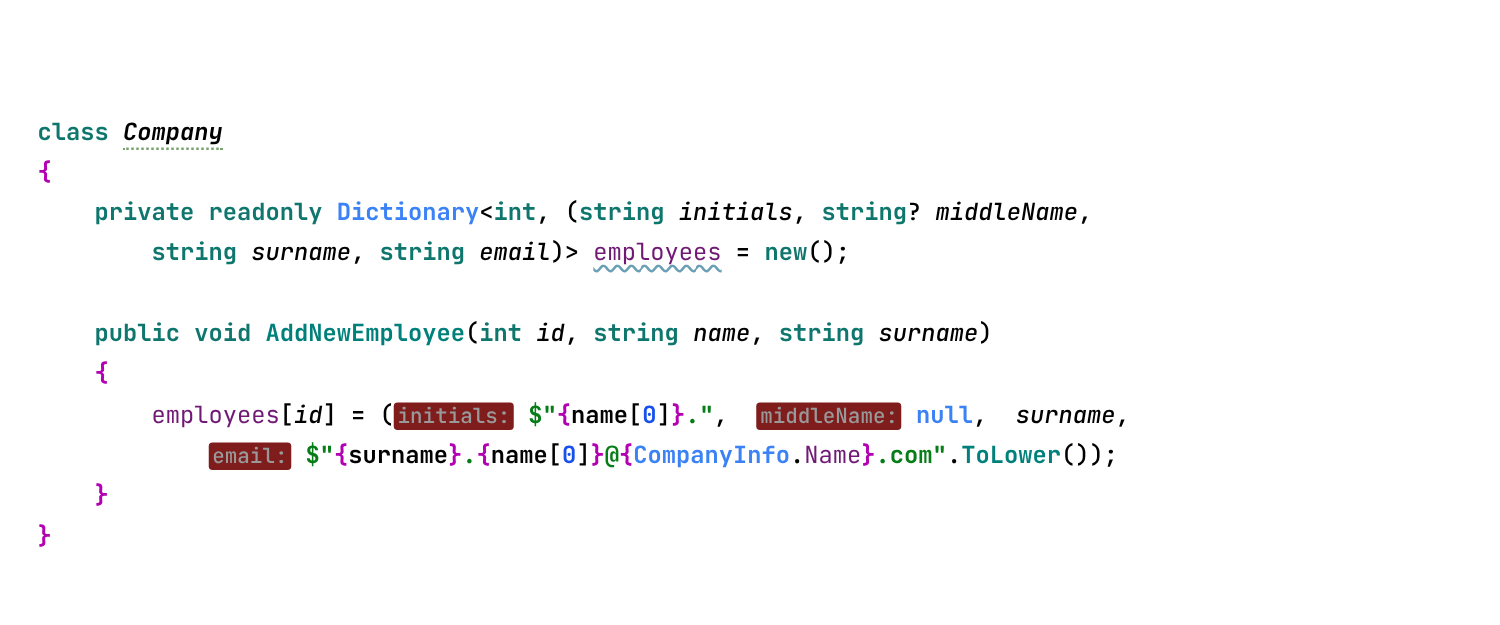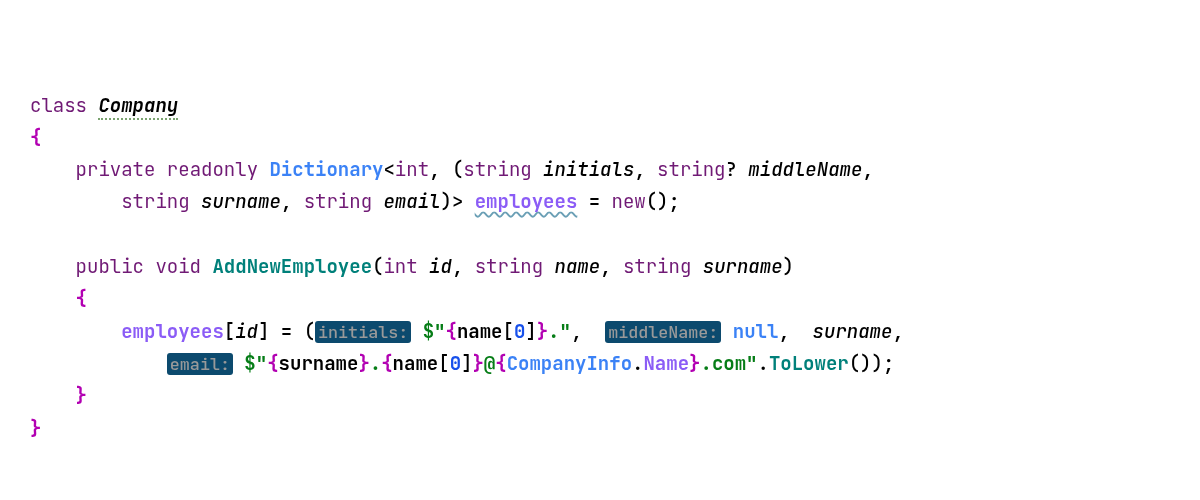--- a/index.html
+++ b/index.html
@@ -6,36 +6,36 @@
     margin: 0;
     padding: 25px 30px;
     background: #ffffff;
     font-family: 'JetBrains Mono', 'Fira Code', 'Consolas', 'Monaco', monospace;
     font-size: 19px;
     line-height: 1.7;
     color: #000;
     white-space: pre;
     font-weight: 500;
   }
-  .kw { color: #701a75; font-weight: 400; }
+  .kw { color: #0f766e; font-weight: 700; }
   .cls { color: #000000; font-weight: 600; font-style: italic; }
   .type { color: #3b82f6; font-weight: 600; }
   .method { color: #00807a; font-weight: 600; margin-top: 44px; }
   .param { color: #000000; font-style: italic; }
-  .var { color: #8b5cf6; font-weight: 700; }
+  .var { color: #701a75; font-weight: 400; }
   .punct { color: #000000; }
   .brace { color: #b200b2; font-weight: 600; }
   .op { color: #000000; }
   .str { color: #067d17; font-weight: 600; }
   .str-interp { color: #000000; font-weight: 600; }
   .num { color: #1750eb; font-weight: 600; }
   .null { color: #3b82f6; font-weight: 600; }
   .hint {
     color: #999999;
-    background: #0c4a6e;
+    background: #7f1d1d;
     border-radius: 3px;
     padding: 0 3px;
     font-size: 0.88em;
     font-weight: 500;
   }
   .dotted-hint {
     border-bottom: 2px dotted #7aa36f;
   }
   .wavy-hint {
     text-decoration: underline wavy #6a9fb5;

